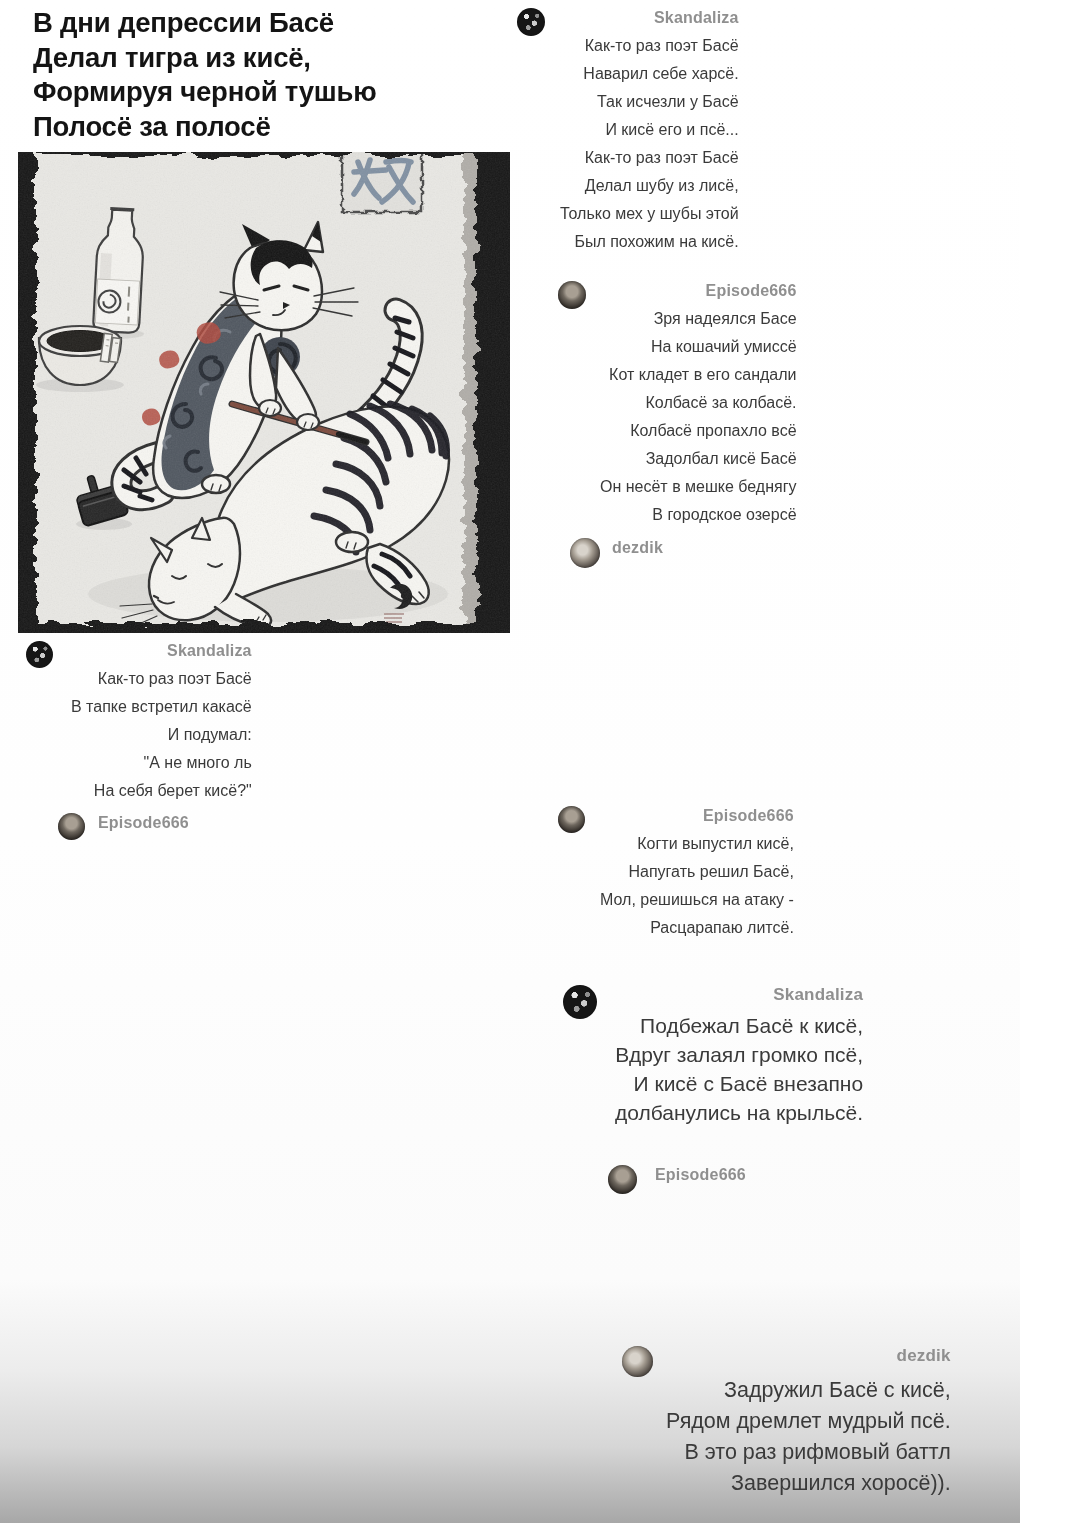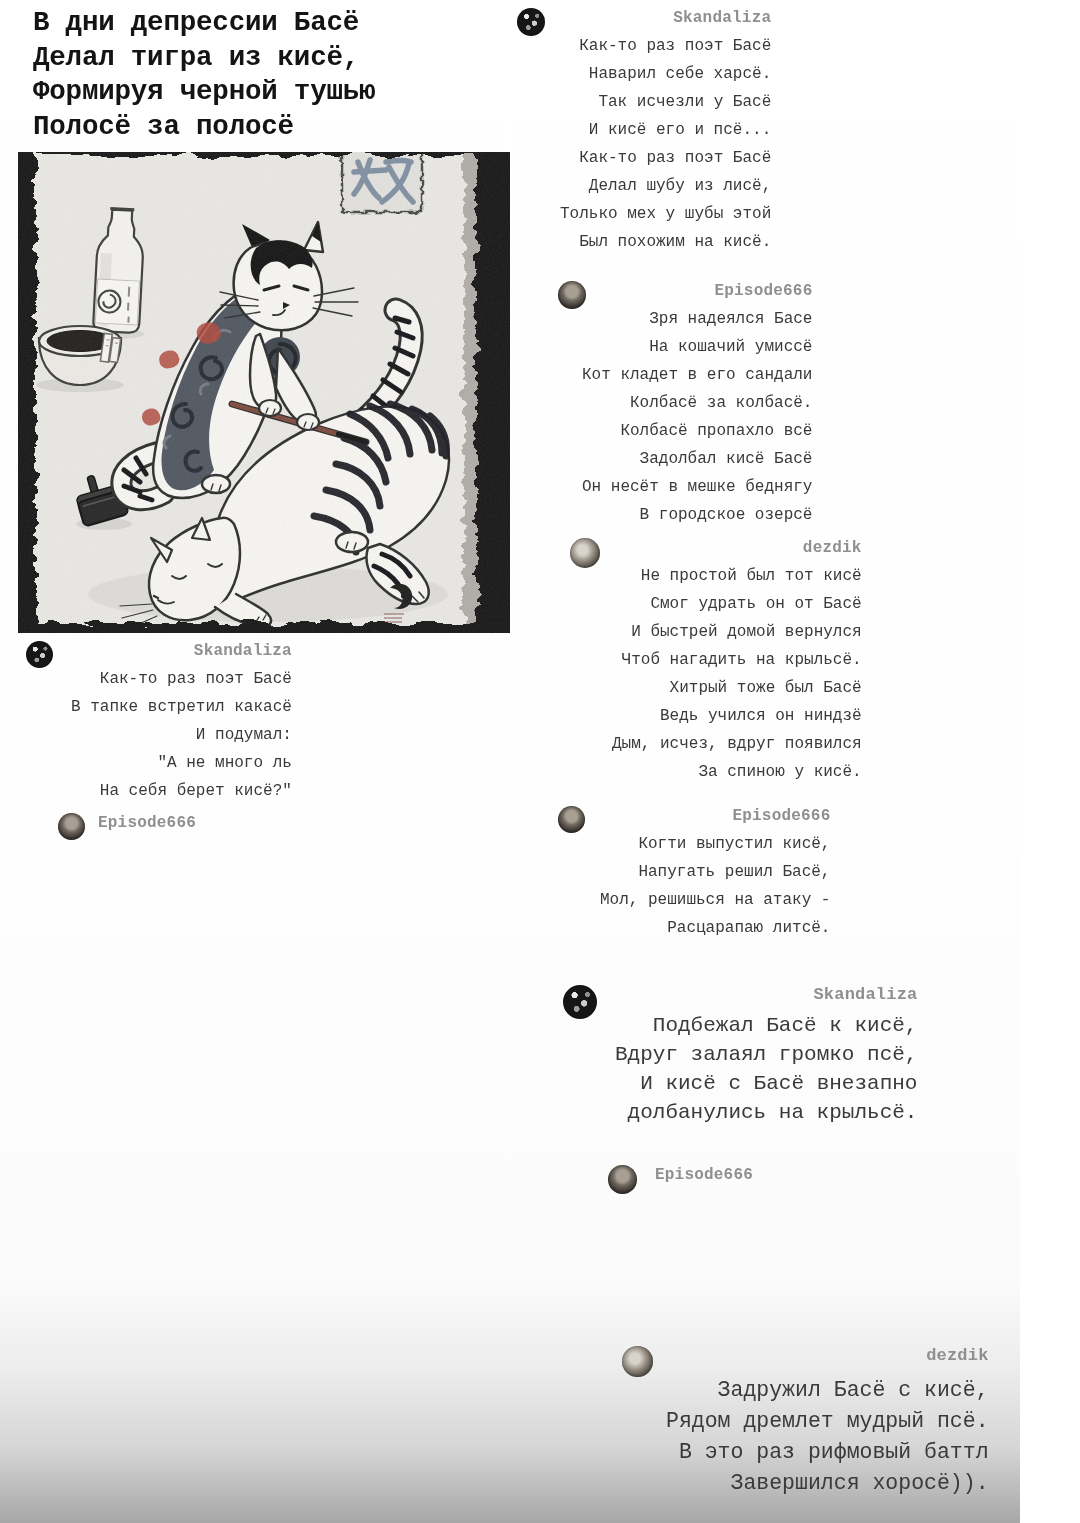--- a/index.html
+++ b/index.html
@@ -1,19 +1,19 @@
 <!DOCTYPE html>
 <html lang="ru"><head>
 <meta charset="utf-8">
 <style>
   html,body{margin:0;padding:0;}
   .page{
     position:relative;width:1020px;height:1523px;overflow:hidden;
     background:linear-gradient(180deg,#ffffff 0%,#fefefe 55%,#fbfbfb 84%,#ececec 90%,#d6d6d6 95%,#a7a7a7 100%);
-    font-family:Liberation Mono, monospace;
+    font-family:Liberation Sans, sans-serif;
   }
   .title-poem{
     position:absolute;left:33px;top:6px;
     font-size:27.5px;font-weight:700;line-height:34.5px;color:#141414;
     white-space:pre-line;letter-spacing:-0.2px;
   }
   .artwork{
     position:absolute;left:18px;top:152px;width:492px;height:481px;
   }
   .artwork svg{display:block;width:100%;height:100%;}
@@ -41,21 +41,21 @@
     letter-spacing:.2px;
   }
   .c-poem{
     margin-top:4px;font-size:16px;line-height:28px;color:#3a3a3a;
     white-space:pre-line;
   }
   
   .c-l1{left:26px;top:641px;}  .c-l1 .avatar{width:27px;height:27px;} .c-l1 .c-name{margin-left:35px;} .c-l1 .c-poem{margin-left:45px;}
   .c-l2{left:58px;top:813px;}  .c-l2 .avatar{width:27px;height:27px;} .c-l2 .c-name{margin-left:40px;} .c-l2 .c-poem{margin-left:49px;}
   .c-r1{left:517px;top:8px;}   .c-r1 .avatar{width:28px;height:28px;} .c-r1 .c-name{margin-left:43px;} .c-r1 .c-poem{margin-left:43px;}
-  .c-r2{left:558px;top:281px;} .c-r2 .avatar{width:28px;height:28px;} .c-r2 .c-name{margin-left:42px;} .c-r2 .c-poem{margin-left:24px;}
+  .c-r2{left:558px;top:281px;} .c-r2 .avatar{width:28px;height:28px;} .c-r2 .c-name{margin-left:42px;} .c-r2 .c-poem{margin-left:42px;}
   .c-r3{left:570px;top:538px;} .c-r3 .avatar{width:30px;height:30px;} .c-r3 .c-name{margin-left:42px;} .c-r3 .c-poem{margin-left:42px;}
   .c-r4{left:558px;top:806px;} .c-r4 .avatar{width:27px;height:27px;} .c-r4 .c-name{margin-left:42px;} .c-r4 .c-poem{margin-left:42px;}
   .c-r5{left:563px;top:985px;} .c-r5 .avatar{width:34px;height:34px;} .c-r5 .c-name{margin-left:55px;font-size:17px;} .c-r5 .c-poem{margin-left:52px;font-size:21px;line-height:29px;margin-top:6px;}
   .c-r6{left:608px;top:1165px;}.c-r6 .avatar{width:29px;height:29px;} .c-r6 .c-name{margin-left:47px;} .c-r6 .c-poem{margin-left:47px;font-size:21px;line-height:30px;margin-top:6px;}
   .c-r7{left:622px;top:1346px;}.c-r7 .avatar{width:31px;height:31px;} .c-r7 .c-name{margin-left:48px;font-size:17px;} .c-r7 .c-poem{margin-left:44px;font-size:21.5px;line-height:31px;margin-top:9px;}
 </style>
 </head>
 <body>
 
 <div class="page">
@@ -302,28 +302,20 @@
 Кот кладет в его сандали
 Колбасё за колбасё.
 Колбасё пропахло всё
 Задолбал кисё Басё
 Он несёт в мешке беднягу
 В городское озерсё</div>
   </div>
   <div class="comment c-r3">
     <span class="avatar av-dezdik"></span>
     <div class="c-name">dezdik</div>
-    <div class="c-poem">Не простой был тот кисё
-Смог удрать он от Басё
-И быстрей домой вернулся
-Чтоб нагадить на крыльсё.
-Хитрый тоже был Басё
-Ведь учился он ниндзё
-Дым, исчез, вдруг появился
-За спиною у кисё.</div>
   </div>
   <div class="comment c-r4">
     <span class="avatar av-episode"></span>
     <div class="c-name">Episode666</div>
     <div class="c-poem">Когти выпустил кисё,
 Напугать решил Басё,
 Мол, решишься на атаку -
 Расцарапаю литсё.</div>
   </div>
   <div class="comment c-r5">

